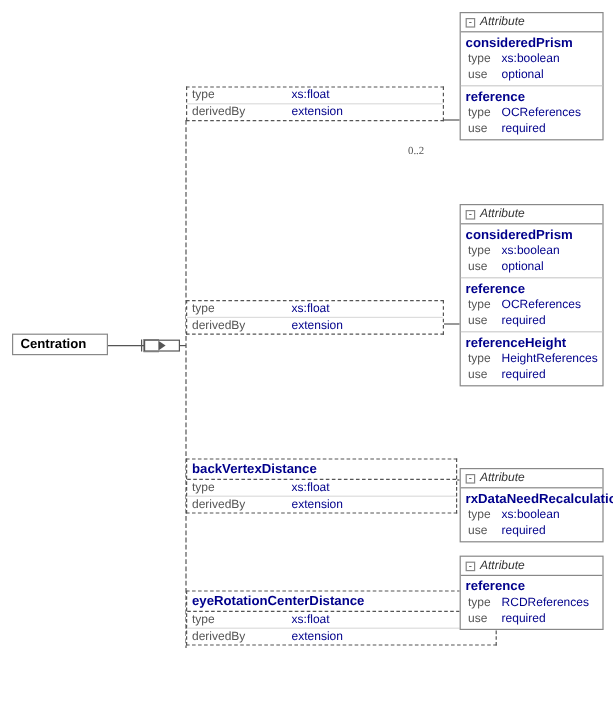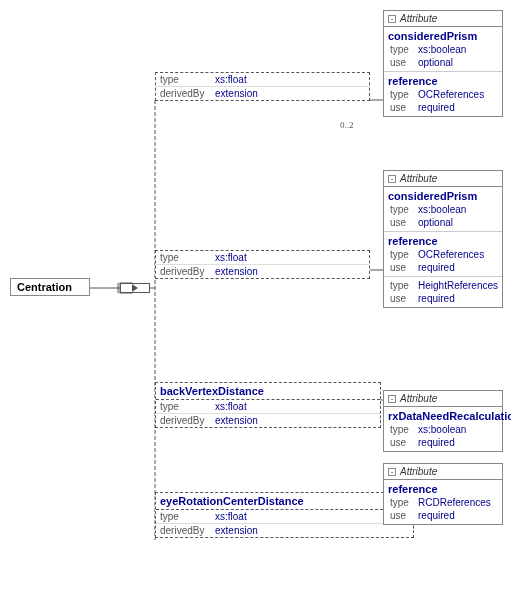--- a/index.html
+++ b/index.html
@@ -46,20 +46,21 @@
     .uml-box .row:last-child {
       border-bottom: none;
       align-items: center;
     }
     .uml-box .row .label {
       color: #555;
       min-width: 55px;
     }
     .uml-box .row .value {
       color: #00008b;
+      margin-left: 28px;
     }
     
     .attr-box {
       position: absolute;
       border: 1px solid #888;
       background: #fff;
     }
     .attr-header {
       display: flex;
       align-items: center;
@@ -273,20 +274,21 @@
       <div class="row">
         <span class="label">type</span>
         <span class="value">OCReferences</span>
       </div>
       <div class="row">
         <span class="label">use</span>
         <span class="value">required</span>
       </div>
     </div>
     <div class="attr-section">
+      <div class="section-name">referenceHeight</div>
       <div class="row">
         <span class="label">type</span>
         <span class="value">HeightReferences</span>
       </div>
       <div class="row">
         <span class="label">use</span>
         <span class="value">required</span>
       </div>
     </div>
   </div>

